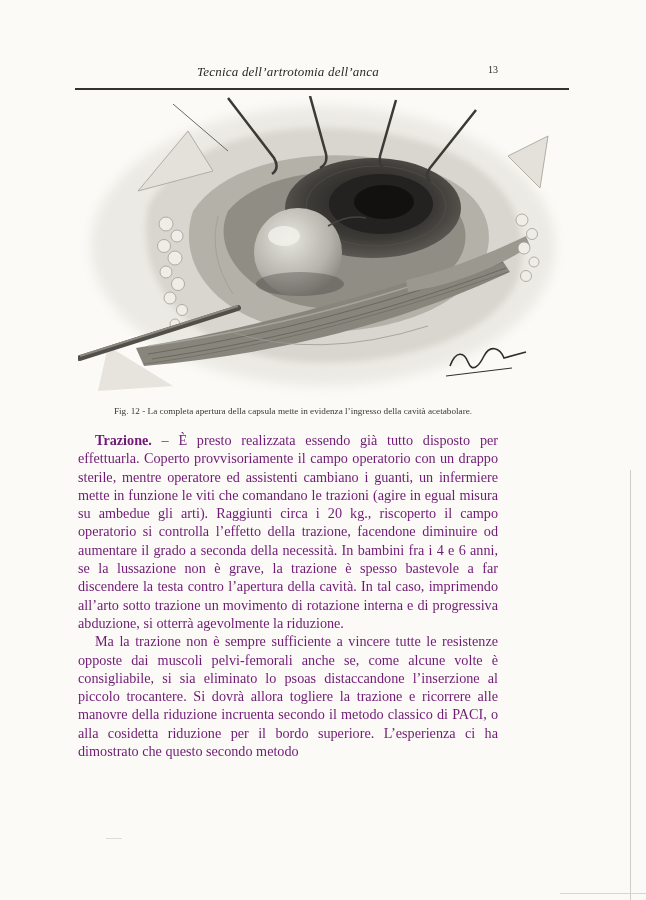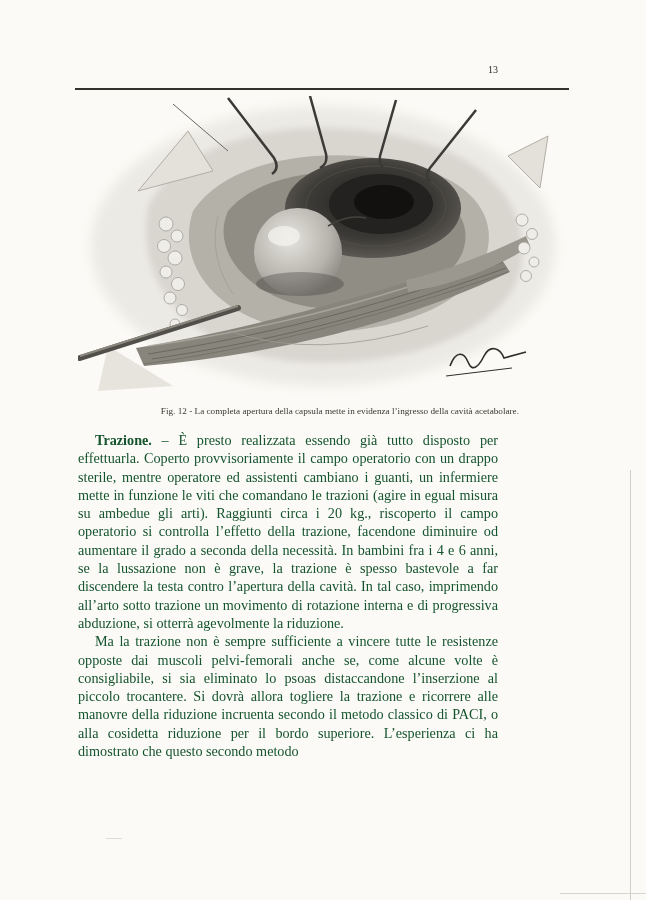--- a/index.html
+++ b/index.html
@@ -21,41 +21,42 @@
   .page-number { position:absolute; right:0; top:0; font-size:10px; color:#2b2926; }
   .header-rule {
     position:absolute; left:75px; top:88px; width:494px; height:0;
     border-top:2px solid #35322e;
   }
   
   .figure { position:absolute; left:78px; top:96px; width:490px; height:302px; }
   .figure svg { width:100%; height:100%; display:block; }
   .caption {
     position:absolute; left:67px; top:406px; width:452px;
-    text-align:right; font-size:9.2px; color:#3a3833; white-space:nowrap;
+    text-align:center; font-size:9.2px; color:#3a3833; white-space:nowrap;
   }
   
   .body-text {
     position:absolute; left:78px; top:431px; width:420px;
     font-size:14.2px; line-height:18.3px; text-align:justify;
-    color:#14532d;
+    color:#701a75;
   }
   .body-text p { margin:0; text-indent:17px; }
   .lead { font-weight:700; }
   
   .edge-v { position:absolute; left:630px; top:470px; width:1px; height:430px; background:#cfcec9; }
   .edge-b { position:absolute; left:560px; top:893px; width:86px; height:1px; background:#d6d5d0; }
   .speck { position:absolute; left:106px; top:838px; width:16px; height:1px; background:#dddcd7; }
 </style>
 </head>
 <body>
 
 <div class="page">
 
   <div class="header">
+    <div class="running-title">Tecnica dell’artrotomia dell’anca</div>
     <div class="page-number">13</div>
   </div>
   <div class="header-rule"></div>
 
   <div class="figure">
     <svg viewBox="0 0 490 302" xmlns="http://www.w3.org/2000/svg">
       <defs>
         <radialGradient id="gCavity" cx="50%" cy="45%" r="65%">
           <stop offset="0%" stop-color="#1f1e1c"></stop>
           <stop offset="55%" stop-color="#3c3a36"></stop>

